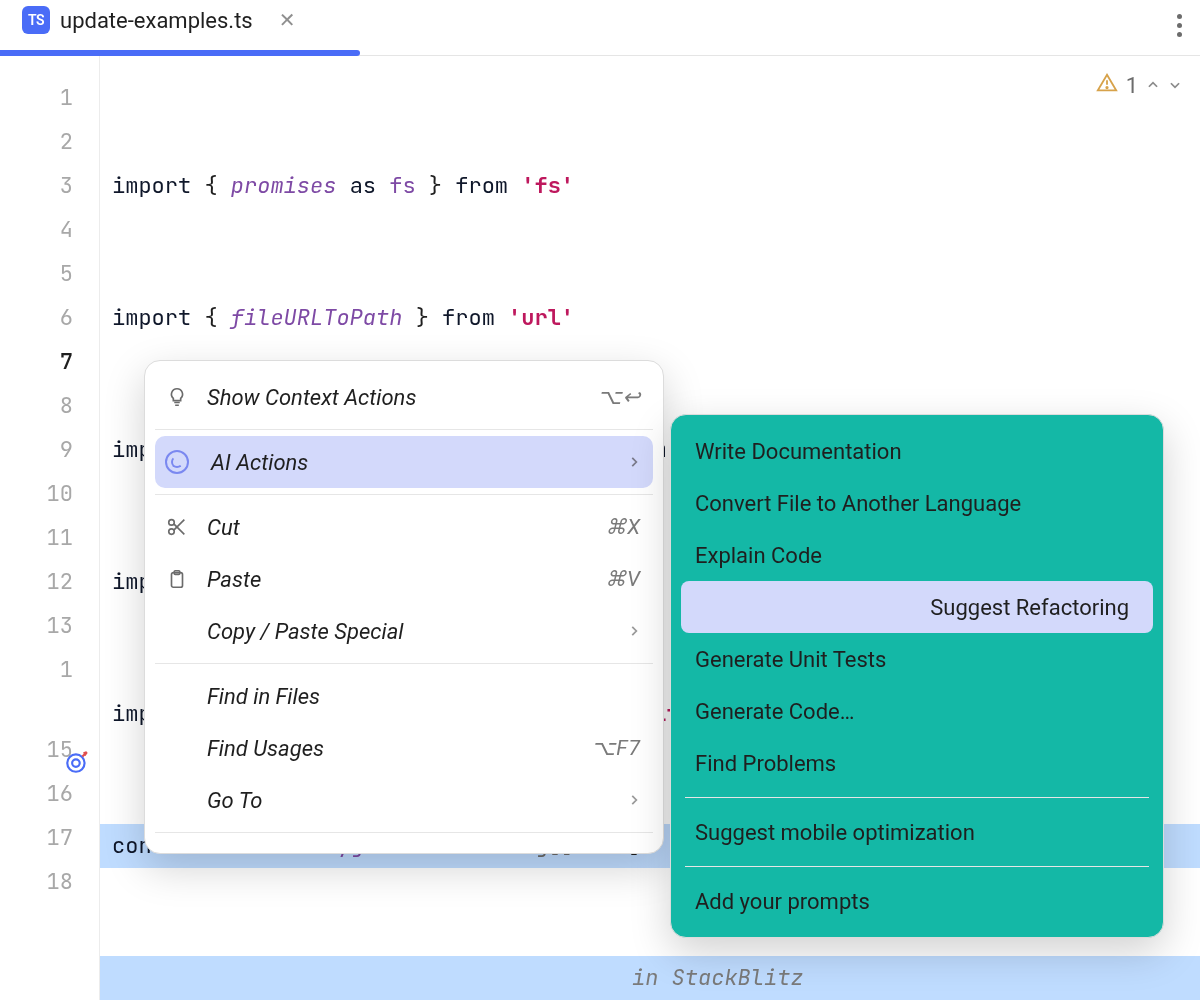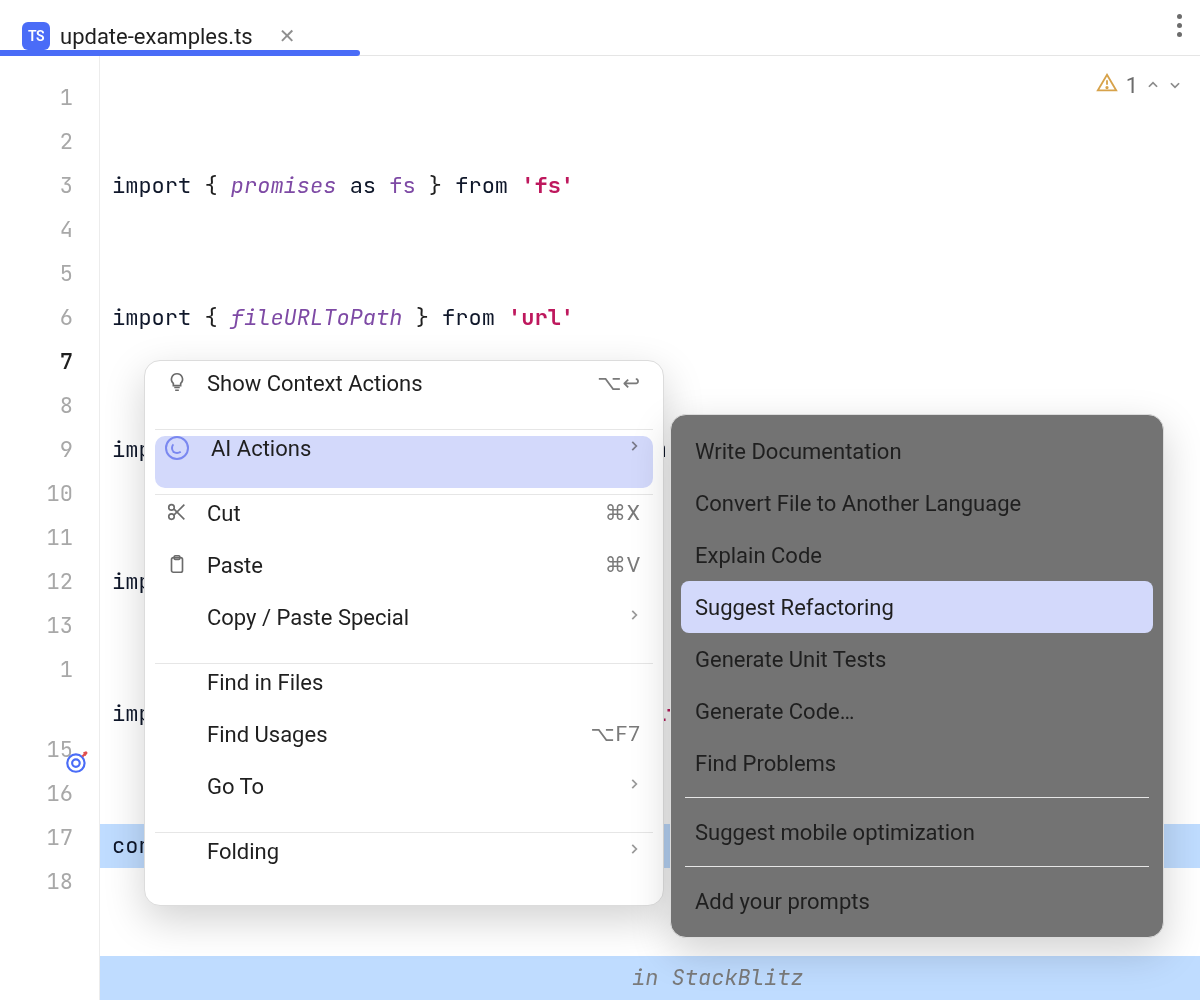--- a/index.html
+++ b/index.html
@@ -7,21 +7,21 @@
     font-family: -apple-system, BlinkMacSystemFont, "Segoe UI", Roboto, sans-serif;
     background: #ffffff;
     width: 1200px;
     height: 1000px;
     overflow: hidden;
     position: relative;
   }
   
   .tab-bar {
     display: flex;
-    align-items: flex-end;
+    align-items: flex-start;
     height: 56px;
     padding: 0 12px;
     position: relative;
   }
   .tab {
     display: flex;
     align-items: center;
     gap: 10px;
     padding: 6px 10px;
     font-size: 22px;
@@ -136,26 +136,27 @@
     width: 520px;
     background:#ffffff;
     border:1px solid #dcdcdc;
     border-radius:16px;
     box-shadow:0 14px 40px rgba(0,0,0,0.18);
     padding:10px 0 14px 0;
     z-index:50;
     font-family:-apple-system,BlinkMacSystemFont,"Segoe UI",Roboto,sans-serif;
   }
   .menu .item {
-    display:flex; align-items:flex-start;
+    display:flex; align-items:center;
     height:52px;
     padding:0 22px 0 18px;
     font-size:22px;
     color:#1f1f1f;
     gap:16px;
+    font-style:italic;
   }
   .menu .item .label { flex:1; }
   .menu .item .sc { color:#7a7a7a; font-size:21px; letter-spacing:1px; }
   .menu .item .chev { color:#9a9a9a; font-size:18px;}
   .menu .sep { height:1px; background:#e6e6e6; margin:6px 10px; }
   .menu .item.hl {
     background:#d3d9fb;
     border-radius:10px;
     margin:0 10px;
     padding-left:8px; padding-right:12px;gap:20px;
@@ -170,39 +171,39 @@
     border-radius:50%; border-right-color:transparent; border-top-color:transparent;
   }
   .bulb svg, .scis svg, .copyi svg, .pastei svg { display:block; }
 
   
   .submenu {
     position:absolute;
     top:414px;
     left:670px;
     width:494px;
-    background:#737373;
+    background:#14b8a6;
     border:1px solid #dcdcdc;
     border-radius:16px;
     box-shadow:0 14px 40px rgba(0,0,0,0.18);
     padding:10px 0 10px 0;
     z-index:60;
     font-family:-apple-system,BlinkMacSystemFont,"Segoe UI",Roboto,sans-serif;
   }
   .submenu .sitem {
     display:flex; align-items:center;
     height:52px;
     padding:0 24px;
     font-size:22px;
     color:#1f1f1f;
   }
   .submenu .sitem.hl {
     background:#d3d9fb;
     border-radius:8px;
-    margin:0 10px; padding-left:14px;
+    margin:0 10px; padding-left:14px;justify-content:flex-end;
   }
   .submenu .sep { height:1px; background:#e6e6e6; margin:8px 14px; }
 
 </style>
 </head>
 <body>
 
 <div class="tab-bar">
   <div class="tab">
     <div class="ts-badge">TS</div>
@@ -354,27 +355,20 @@
     <span class="sc">⌥F7</span>
   </div>
   <div class="item">
     <span class="icon"></span>
     <span class="label">Go To</span>
     <span class="chev"><svg width="14" height="14" viewBox="0 0 24 24" fill="none" stroke="#9a9a9a" stroke-width="3">
           <polyline points="9,5 16,12 9,19"></polyline>
         </svg></span>
   </div>
   <div class="sep"></div>
-  <div class="item">
-    <span class="icon"></span>
-    <span class="label">Folding</span>
-    <span class="chev"><svg width="14" height="14" viewBox="0 0 24 24" fill="none" stroke="#9a9a9a" stroke-width="3">
-          <polyline points="9,5 16,12 9,19"></polyline>
-        </svg></span>
-  </div>
 </div>
 
 <div class="submenu">
   <div class="sitem">
       <span>Write Documentation</span>
     </div>
   <div class="sitem">
       <span>Convert File to Another Language</span>
     </div>
   <div class="sitem">

